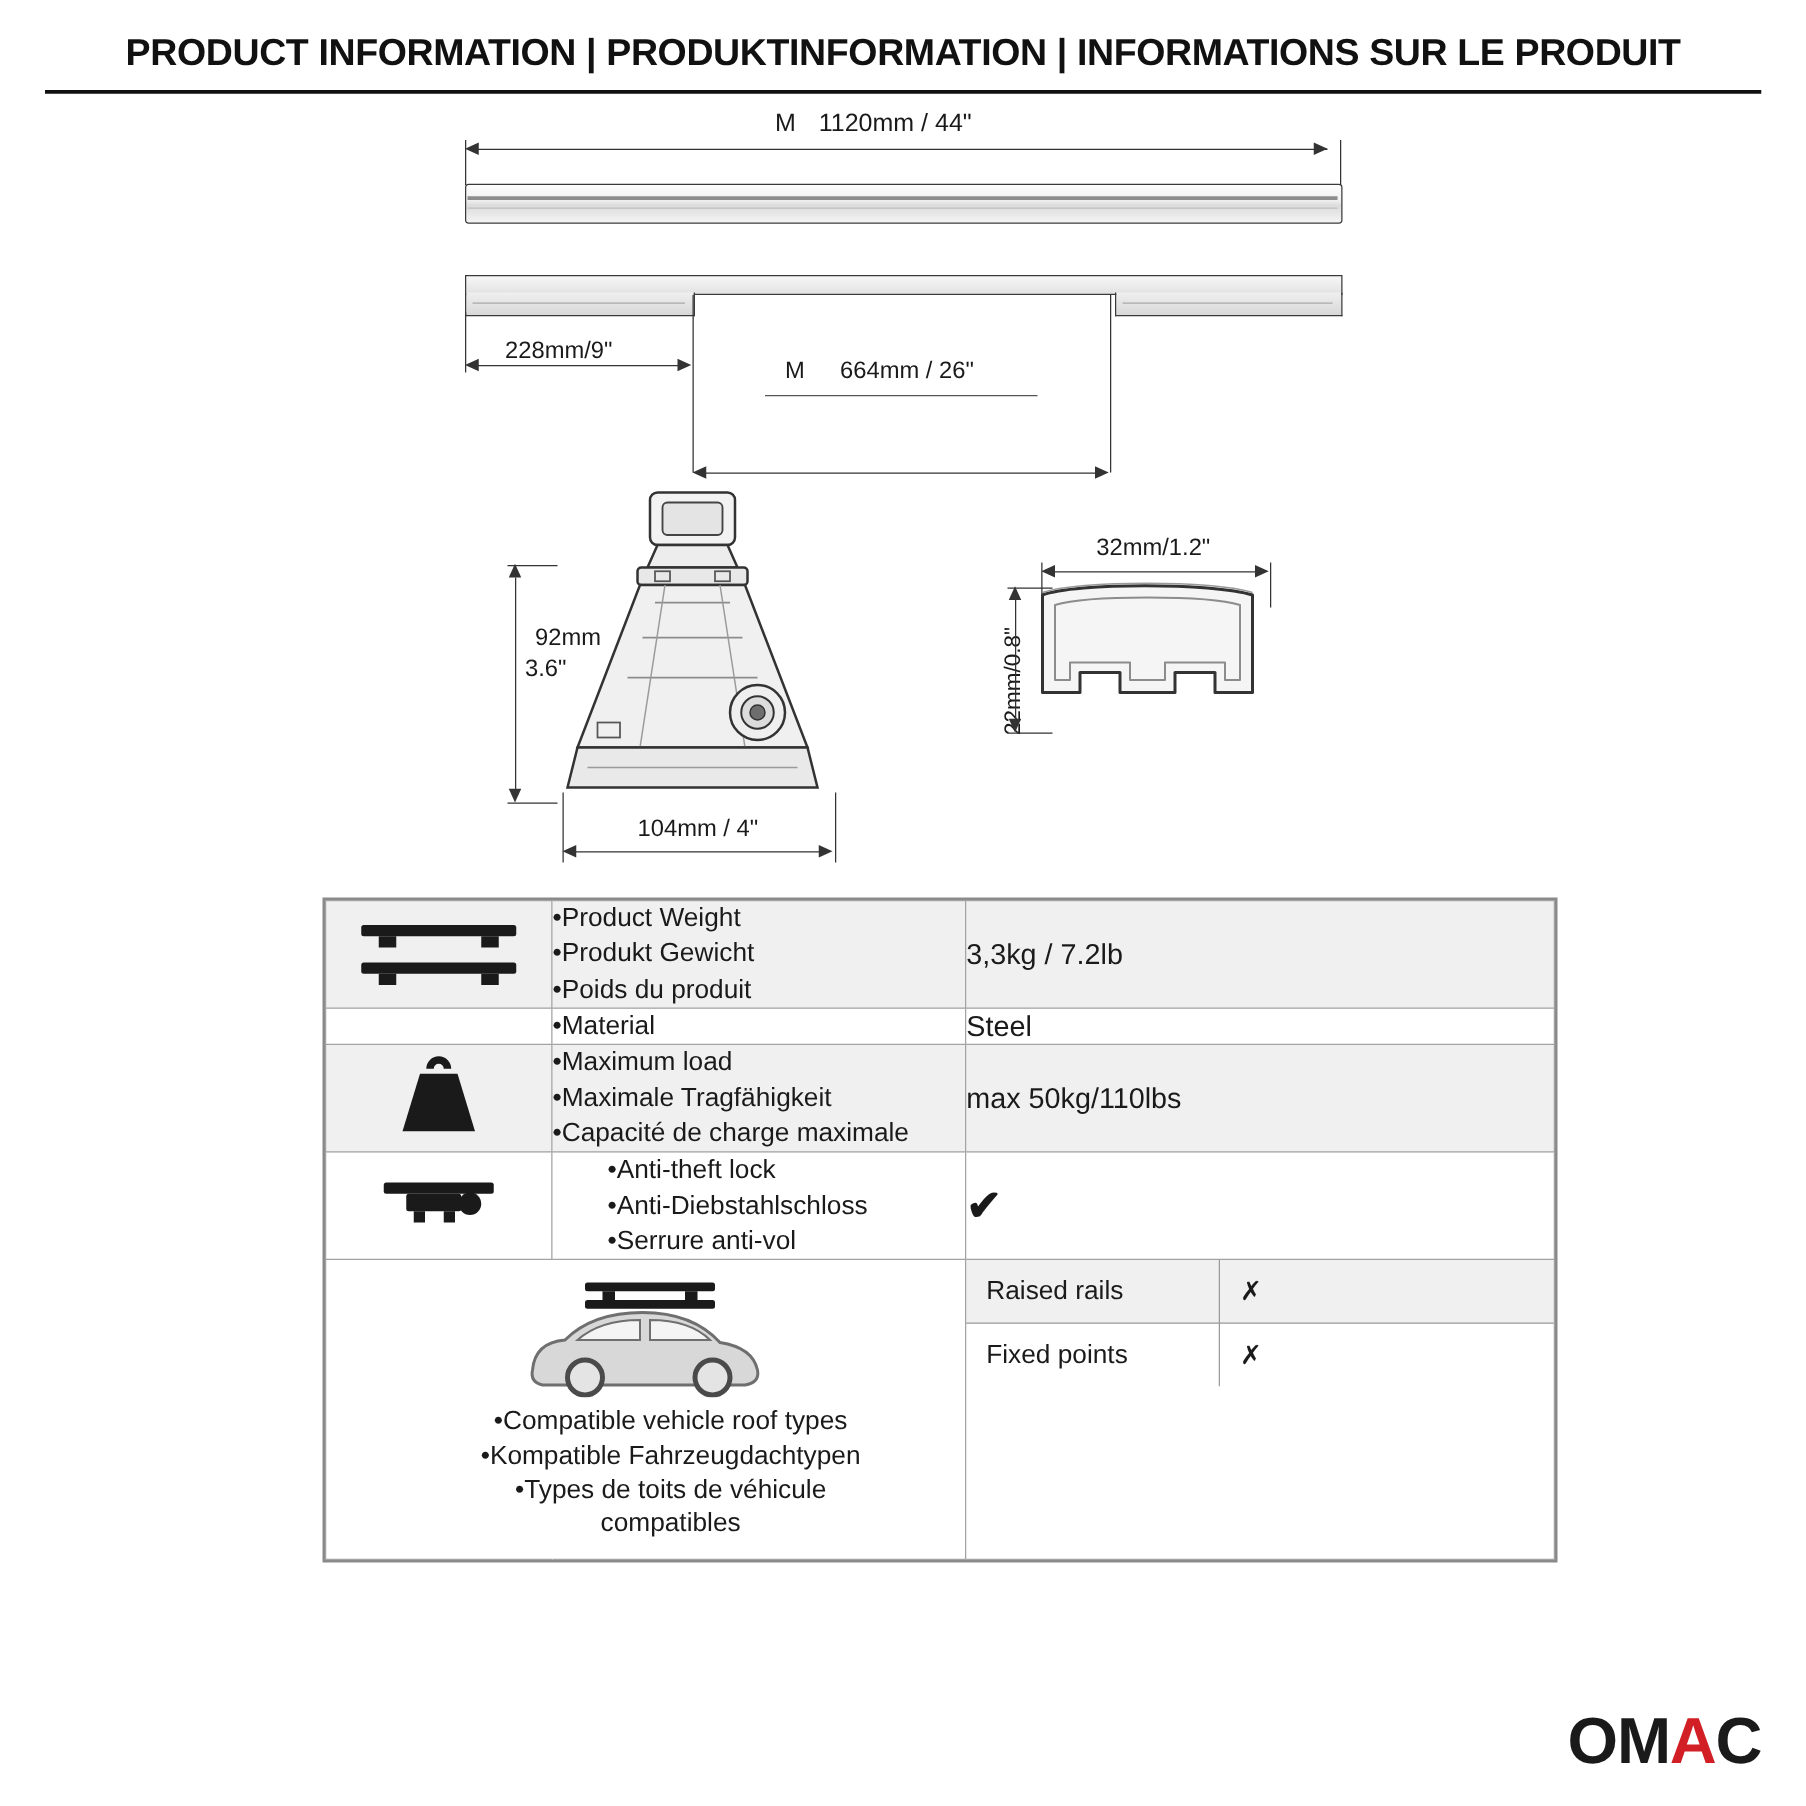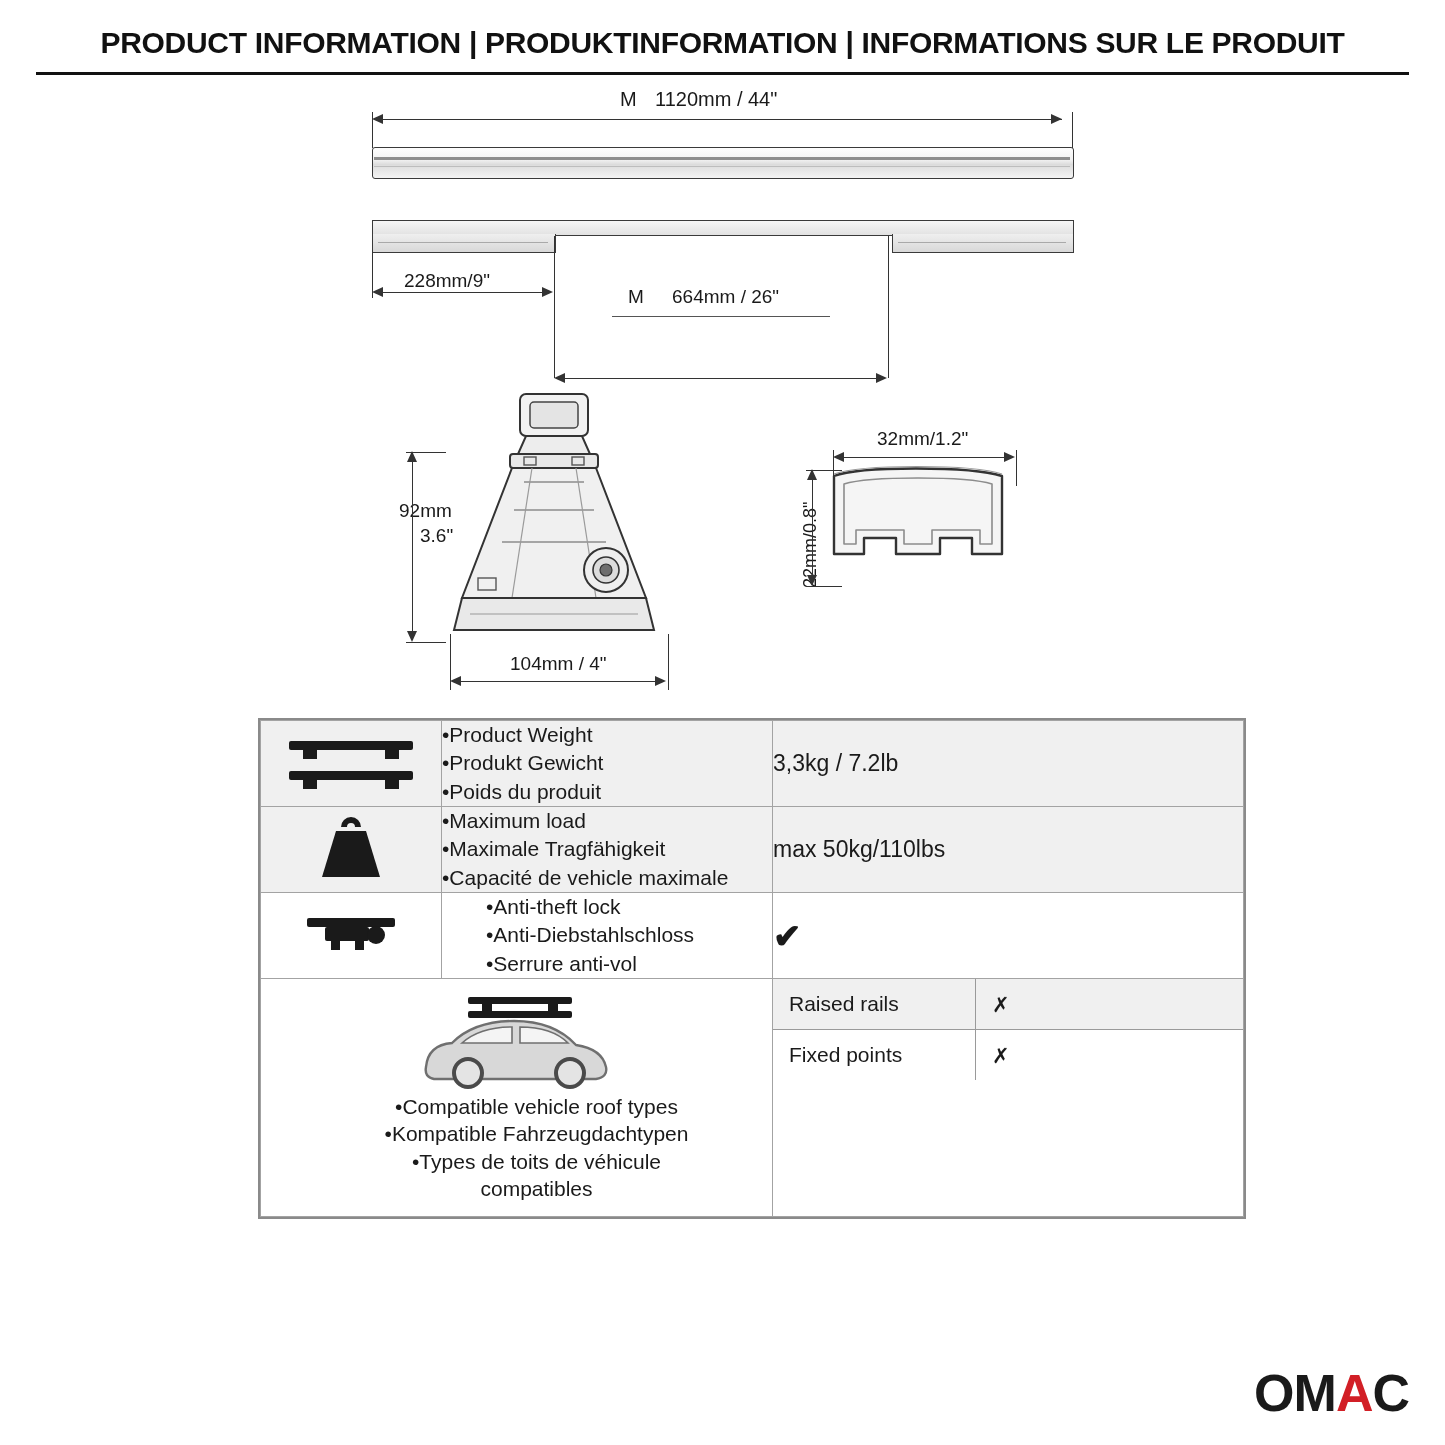--- a/index.html
+++ b/index.html
@@ -325,21 +325,21 @@
       <path d="M22 206 L206 206 L214 238 L14 238 Z" fill="#e9e9e9" stroke="#333" stroke-width="2"></path>
       <path d="M30 222 L198 222" stroke="#9a9a9a" stroke-width="1.2"></path>
       <rect x="38" y="186" width="18" height="12" fill="none" stroke="#555" stroke-width="1.4"></rect>
 
       <circle cx="166" cy="178" r="22" fill="#efefef" stroke="#333" stroke-width="2"></circle>
       <circle cx="166" cy="178" r="13" fill="#dcdcdc" stroke="#333" stroke-width="1.6"></circle>
       <circle cx="166" cy="178" r="6" fill="#6e6e6e" stroke="#333" stroke-width="1.2"></circle>
     </svg>
   </div>
 
-  <div class="dim-label" style="left:399px; top:500px;">92mm</div>
+  <div class="dim-label" style="left:428px; top:500px;">92mm</div>
   <div class="dim-label" style="left:420px; top:525px;">3.6"</div>
   <div class="dim-line-v" style="left:412px; top:462px; height:170px;"></div>
   <div class="arrow-u" style="left:407px; top:451px;"></div>
   <div class="arrow-d" style="left:407px; top:631px;"></div>
   <div class="dim-line-h" style="left:406px; top:452px; width:40px;"></div>
   <div class="dim-line-h" style="left:406px; top:642px; width:40px;"></div>
 
   <div class="dim-label" style="left:510px; top:653px;">104mm / 4"</div>
   <div class="dim-line-h" style="left:460px; top:681px; width:196px;"></div>
   <div class="arrow-l" style="left:450px; top:676px;"></div>
@@ -387,34 +387,41 @@
             </span>
           </td>
           <td class="cell-label row-shade" style="width:330px;">
             <div>•Product Weight</div>
             <div>•Produkt Gewicht</div>
             <div>•Poids du produit</div>
           </td>
           <td class="cell-value row-shade" colspan="2">3,3kg / 7.2lb</td>
         </tr>
 
+        <tr>
+          <td class="cell-icon"></td>
+          <td class="cell-label">
+            <div>•Material</div>
+          </td>
+          <td class="cell-value" colspan="2">Steel</td>
+        </tr>
 
         <tr>
           <td class="cell-icon row-shade">
             <span>
               <svg width="90" height="74" viewBox="0 0 90 74">
                 <path d="M45 6 a10 10 0 0 1 10 10 h-6 a4 4 0 0 0 -8 0 h-6 a10 10 0 0 1 10 -10 z" fill="#1a1a1a"></path>
                 <path d="M30 20 h30 l14 46 h-58 z" fill="#1a1a1a"></path>
               </svg>
             </span>
           </td>
           <td class="cell-label row-shade">
             <div>•Maximum load</div>
             <div>•Maximale Tragfähigkeit</div>
-            <div>•Capacité de vehicle maximale</div>
+            <div>•Capacité de charge maximale</div>
           </td>
           <td class="cell-value row-shade" colspan="2">max 50kg/110lbs</td>
         </tr>
 
         <tr>
           <td class="cell-icon">
             <span>
               <svg width="100" height="56" viewBox="0 0 100 56">
                 <rect x="6" y="12" width="88" height="9" rx="2" fill="#1a1a1a"></rect>
                 <rect x="24" y="21" width="44" height="14" rx="2" fill="#1a1a1a"></rect>

